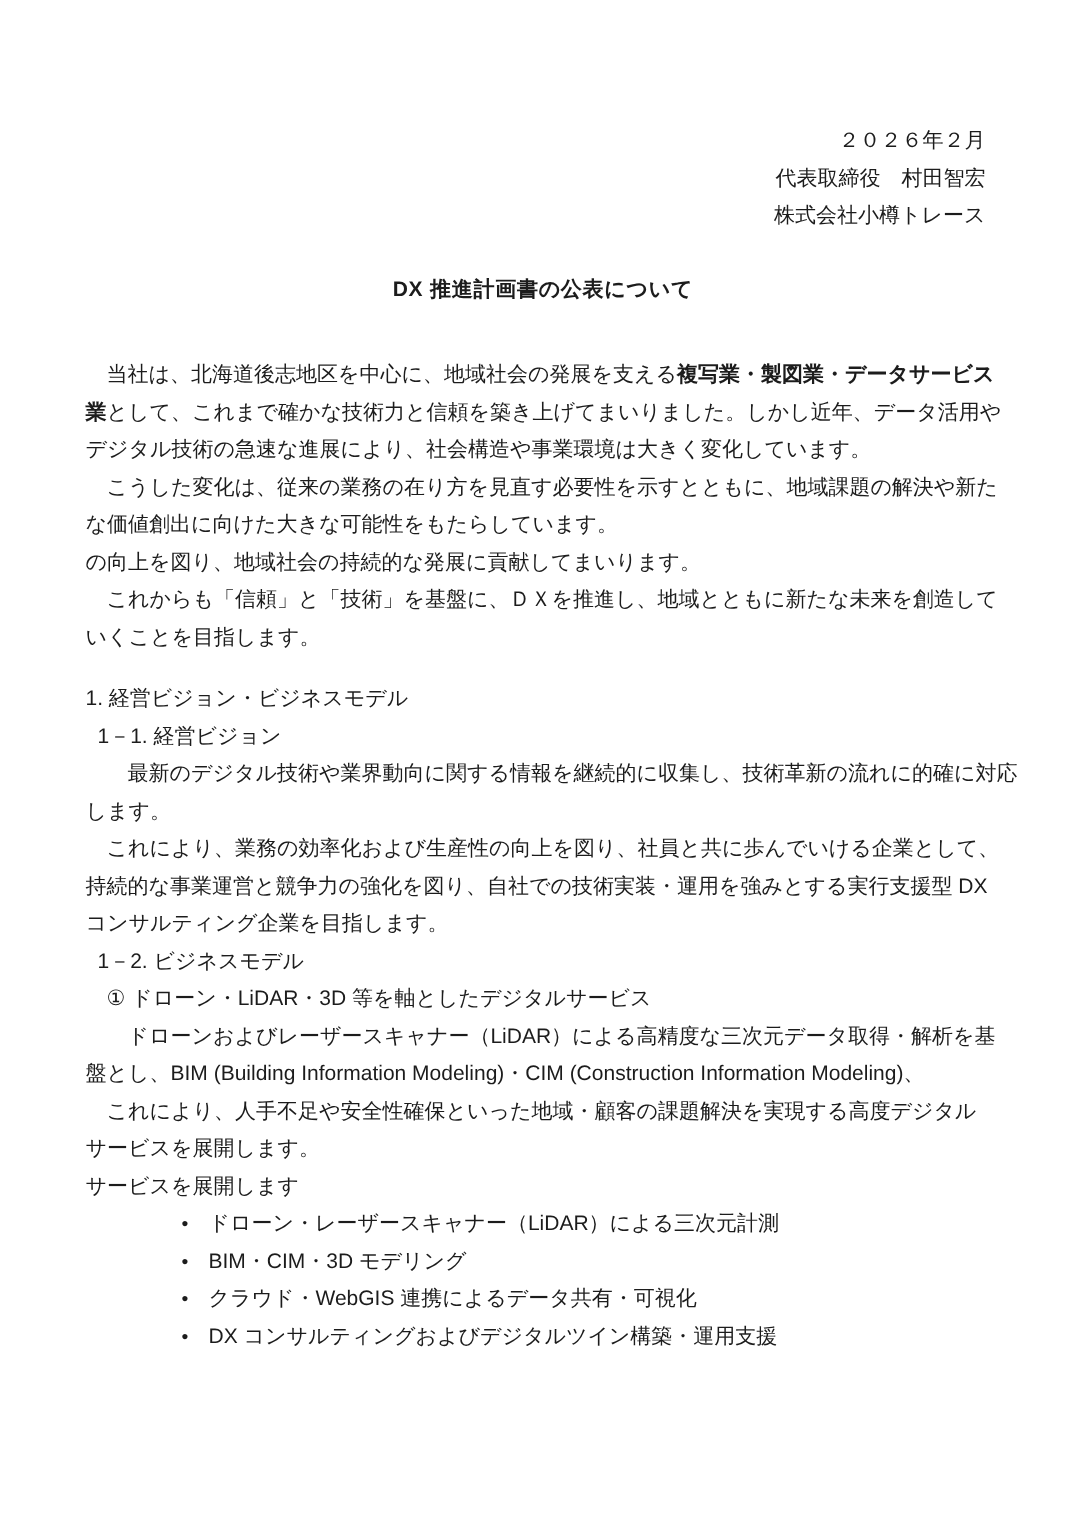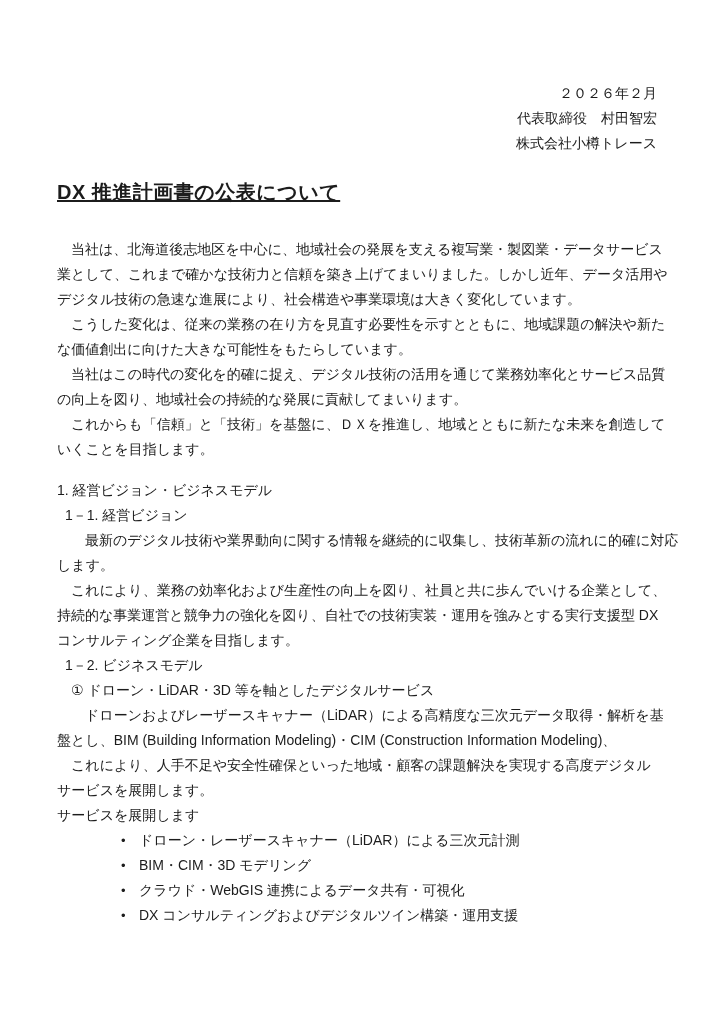--- a/index.html
+++ b/index.html
@@ -22,69 +22,67 @@
     overflow: hidden;
   }
   .header-block {
     text-align: right;
     margin-right: 10px;
   }
   .header-block .line {
     white-space: nowrap;
   }
   .doc-title {
-    text-align: left;
-    font-size: 20px;
+    text-align: center;
+    font-size: 14px;
     font-weight: bold;
     line-height: 25px;
     margin: 24px 0 32px 0;
     letter-spacing: 0.5px;
-    text-decoration: underline;
   }
   .body-block .line {
     white-space: nowrap;
     min-height: 25px;
   }
   .body-block .line.h1 {
     margin-top: 16px;
   }
   .body-block .line.h2 {
     padding-left: 8px;
   }
   .body-block .line.bullet {
     padding-left: 64px;
   }
   .bullet-dot {
     display: inline-block;
     width: 18px;
     font-size: 13px;
   }
   .seg-bold {
-    font-weight: normal;
+    font-weight: bold;
   }
 </style>
 </head>
 <body>
 
 <div class="page">
   <div class="header-block">
     <div class="line">２０２６年２月</div>
     <div class="line">代表取締役　村田智宏</div>
     <div class="line">株式会社小樽トレース</div>
   </div>
 
   <div class="doc-title">DX 推進計画書の公表について</div>
 
   <div class="body-block" id="body-lines">
       <div class="line"><span class="">　当社は、北海道後志地区を中心に、地域社会の発展を支える</span><span class="seg-bold">複写業・製図業・データサービス</span></div>
       <div class="line"><span class="seg-bold">業</span><span class="">として、これまで確かな技術力と信頼を築き上げてまいりました。しかし近年、データ活用や</span></div>
       <div class="line"><span class="">デジタル技術の急速な進展により、社会構造や事業環境は大きく変化しています。</span></div>
       <div class="line"><span class="">　こうした変化は、従来の業務の在り方を見直す必要性を示すとともに、地域課題の解決や新た</span></div>
       <div class="line"><span class="">な価値創出に向けた大きな可能性をもたらしています。</span></div>
-      <div class="line"><span class="">　当社はこの時代の変化を的確に捉え、デジタル技術の活用を通じて業務効率化とサービス品質</span></div>
       <div class="line"><span class="">の向上を図り、地域社会の持続的な発展に貢献してまいります。</span></div>
       <div class="line"><span class="">　これからも「信頼」と「技術」を基盤に、ＤＸを推進し、地域とともに新たな未来を創造して</span></div>
       <div class="line"><span class="">いくことを目指します。</span></div>
       <div class="line h1"><span class="">1. 経営ビジョン・ビジネスモデル</span></div>
       <div class="line h2"><span class="">1－1. 経営ビジョン</span></div>
       <div class="line"><span class="">　　最新のデジタル技術や業界動向に関する情報を継続的に収集し、技術革新の流れに的確に対応</span></div>
       <div class="line"><span class="">します。</span></div>
       <div class="line"><span class="">　これにより、業務の効率化および生産性の向上を図り、社員と共に歩んでいける企業として、</span></div>
       <div class="line"><span class="">持続的な事業運営と競争力の強化を図り、自社での技術実装・運用を強みとする実行支援型 DX</span></div>
       <div class="line"><span class="">コンサルティング企業を目指します。</span></div>

